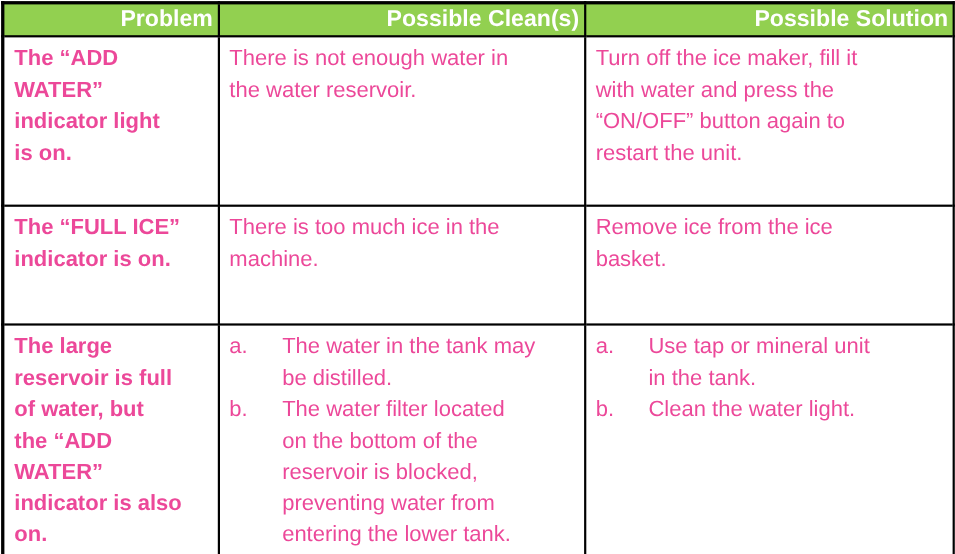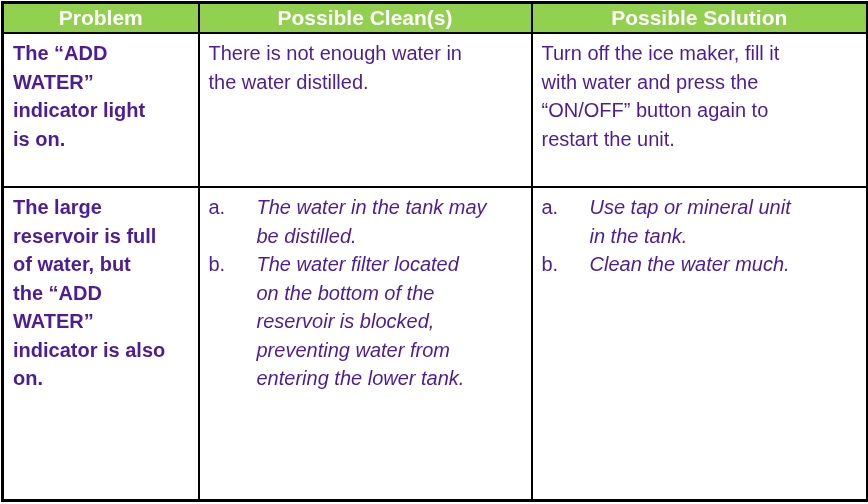--- a/index.html
+++ b/index.html
@@ -25,38 +25,38 @@
   }
   th, td {
     border: 2px solid #000000;
     box-sizing: border-box;
   }
   th.hdr {
     background: #92D050;
     color: #ffffff;
     font-size: 21px;
     font-weight: bold;
-    text-align: center;
+    text-align: right;
     vertical-align: middle;
     height: 20px;
     padding: 2px 4px;
   }
   td {
     vertical-align: top;
     padding: 5px 10px 5px 9px;
     font-size: 20px;
     line-height: 28.5px;
-    color: #4c1d95;
+    color: #ec4899;
     background: #ffffff;
   }
   td.problem { font-weight: bold; }
   .pre { white-space: pre-line; }
   .li { display: flex; align-items: flex-start; }
   .li .marker { flex: 0 0 48px; }
-  .li .li-text { flex: 1 1 auto; white-space: pre-line; font-style: italic; }
+  .li .li-text { flex: 1 1 auto; white-space: pre-line; }
 </style>
 </head>
 <body>
 
 <div class="table-wrap">
   <table class="trouble">
     <colgroup>
       <col style="width:196px">
       <col style="width:333px">
       <col style="width:336px">
@@ -68,25 +68,33 @@
         <th class="hdr">Possible Solution</th>
       </tr>
     </thead>
     <tbody>
       <tr style="height:154px">
         <td class="problem pre">The “ADD
 WATER”
 indicator light
 is on.</td>
         <td class="pre">There is not enough water in
-the water distilled.</td>
+the water reservoir.</td>
         <td class="pre">Turn off the ice maker, fill it
 with water and press the
 “ON/OFF” button again to
 restart the unit.</td>
+      </tr>
+      <tr style="height:108px">
+        <td class="problem pre">The “FULL ICE”
+indicator is on.</td>
+        <td class="pre">There is too much ice in the
+machine.</td>
+        <td class="pre">Remove ice from the ice
+basket.</td>
       </tr>
       <tr>
         <td class="problem pre">The large
 reservoir is full
 of water, but
 the “ADD
 WATER”
 indicator is also
 on.</td>
         <td>
@@ -105,19 +113,19 @@
           </div>
         </td>
         <td>
           <div class="li">
             <span class="marker">a.</span>
             <span class="li-text">Use tap or mineral unit
 in the tank.</span>
           </div>
           <div class="li">
             <span class="marker">b.</span>
-            <span class="li-text">Clean the water much.</span>
+            <span class="li-text">Clean the water light.</span>
           </div>
         </td>
       </tr>
     </tbody>
   </table>
 </div>
 
 </body></html>

